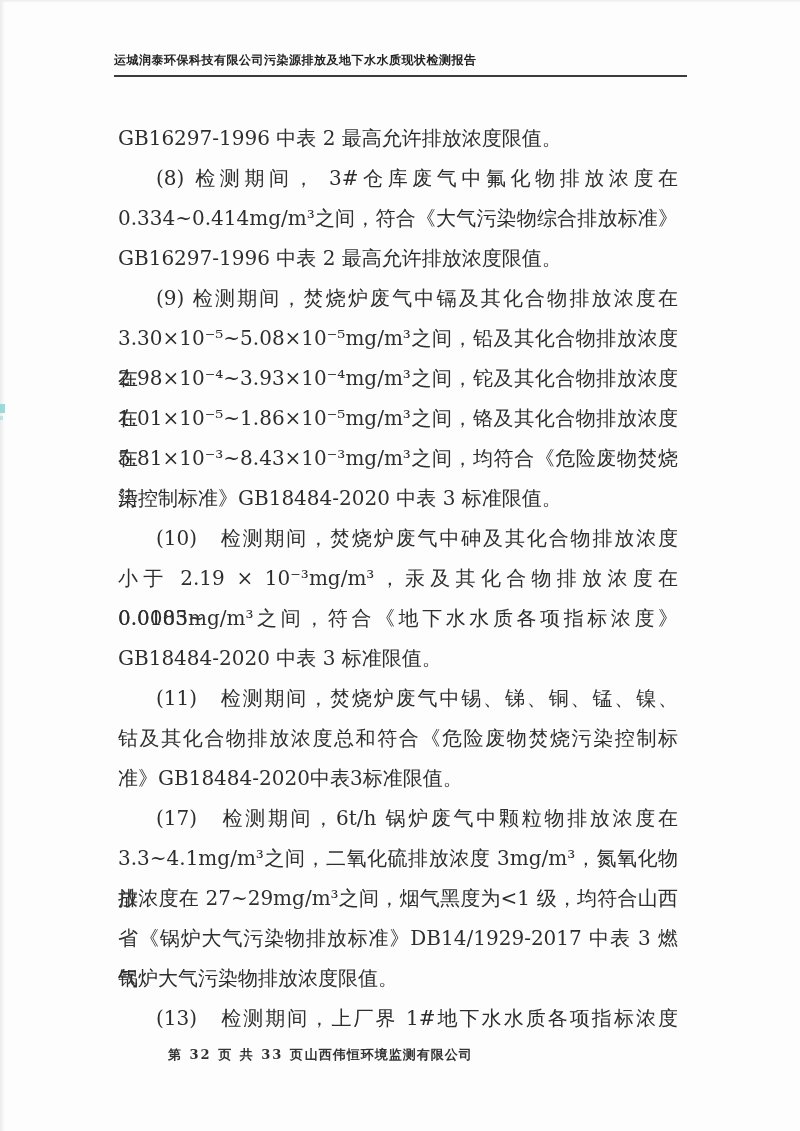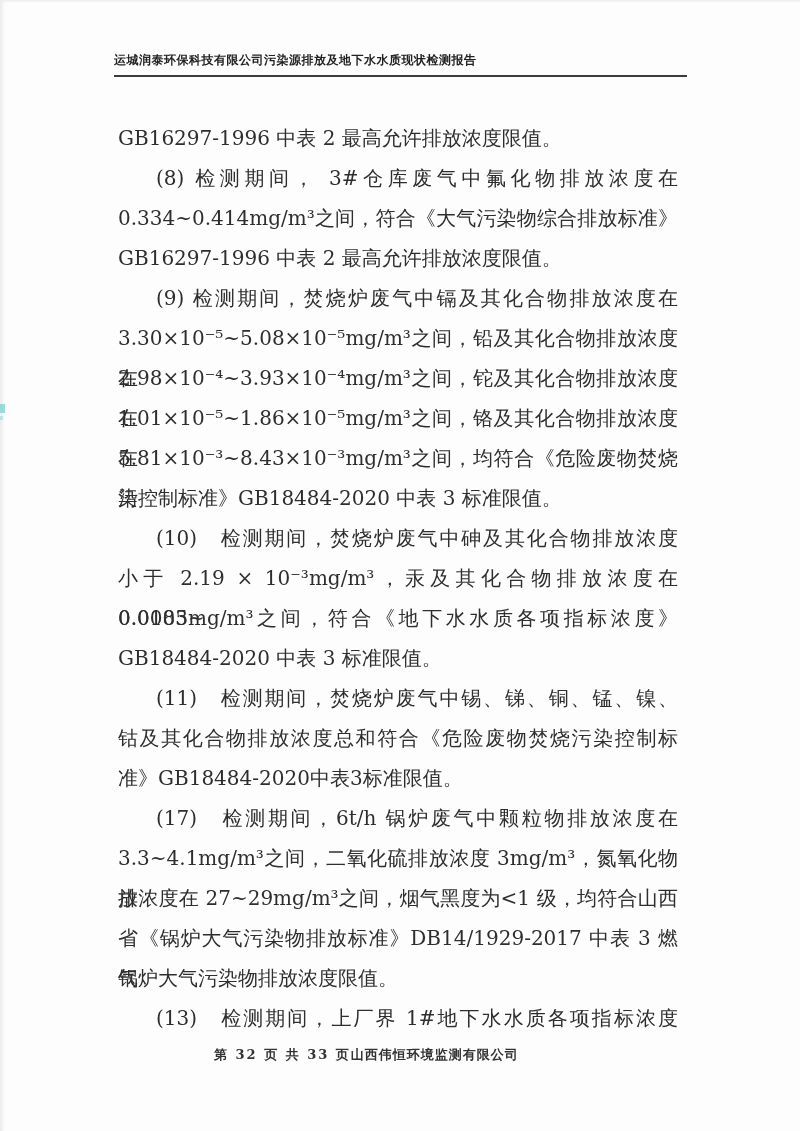--- a/index.html
+++ b/index.html
@@ -67,21 +67,21 @@
     padding-left: 38px;
   }
 
   .footer {
     position: absolute; top: 1046px; left: 118px; width: 560px;
     font-size: 13px; font-weight: bold;
     color: var(--footer-text, #333);
     display: flex; align-items: baseline;
   }
   .footer .page-info {
-    margin-left: 96px;
+    margin-left: 50px;
     letter-spacing: 2px;
     white-space: nowrap;
   }
   .footer .company {
     letter-spacing: 1px;
     white-space: nowrap;
   }
 </style>
 </head>
 <body>

